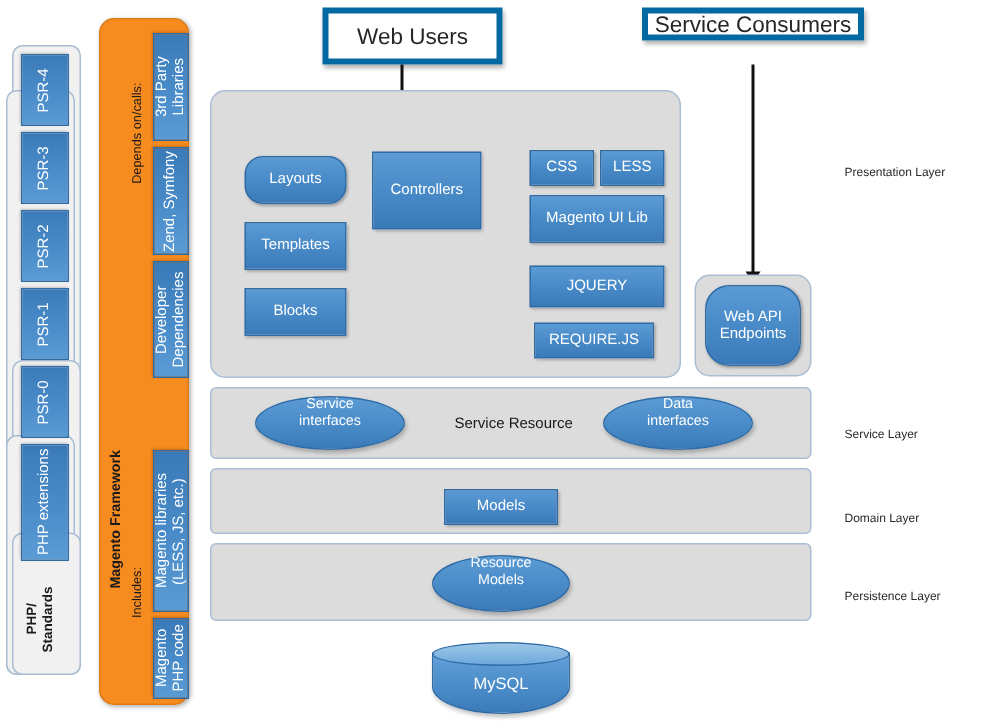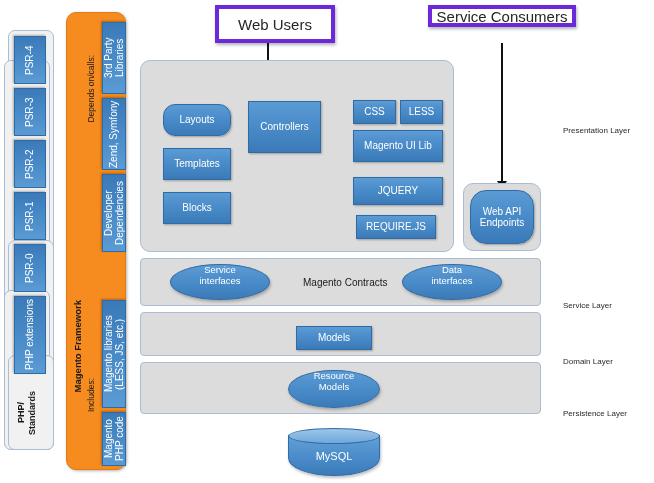--- a/index.html
+++ b/index.html
@@ -36,21 +36,21 @@
   .vert{
     writing-mode:vertical-rl;
     transform:rotate(180deg);
   }
 
   
   .actor{
     position:absolute;
     box-sizing:border-box;
     background:#ffffff;
-    border:4px solid #6d28d9;
+    border:4px solid #0369a1;
     display:flex;
     align-items:center;
     justify-content:center;
     color:#262626;
     font-size:15px;
     box-shadow:1px 2px 3px rgba(0,0,0,0.3);
   }
 
   
   .band{
@@ -59,21 +59,20 @@
     background:#dcdcdc;
     border:1px solid #a9bdd4;
   }
   .band.rall{ border-radius:10px; }
 
   .layerlabel{
     position:absolute;
     font-size:8px;
     color:#2a2a2a;
     white-space:nowrap;
-    margin-top:16px;
   }
 
   
   .stackbox{
     position:absolute;
     box-sizing:border-box;
     background:#f1f1f1;
     border:1px solid #a9bdd4;
     border-radius:7px;
   }
@@ -272,21 +271,21 @@
 
   <div class="band" style="left:140px;top:258px;width:401px;height:48px;border-radius:4px;"></div>
 
   <div class="ellipse" style="left:170px;top:264px;width:100px;height:36px;">
     <span>
       <span>Service</span><br>
       <span>interfaces</span>
     </span>
   </div>
 
-  <div class="plain" style="left:303px;top:277px;">Magento Contracts</div>
+  <div class="plain" style="left:303px;top:277px;">Service Resource</div>
 
   <div class="ellipse" style="left:402px;top:264px;width:100px;height:36px;">
     <span>
       <span>Data</span><br>
       <span>interfaces</span>
     </span>
   </div>
 
   <div class="layerlabel" style="left:563px;top:285px;">Service Layer</div>
 

